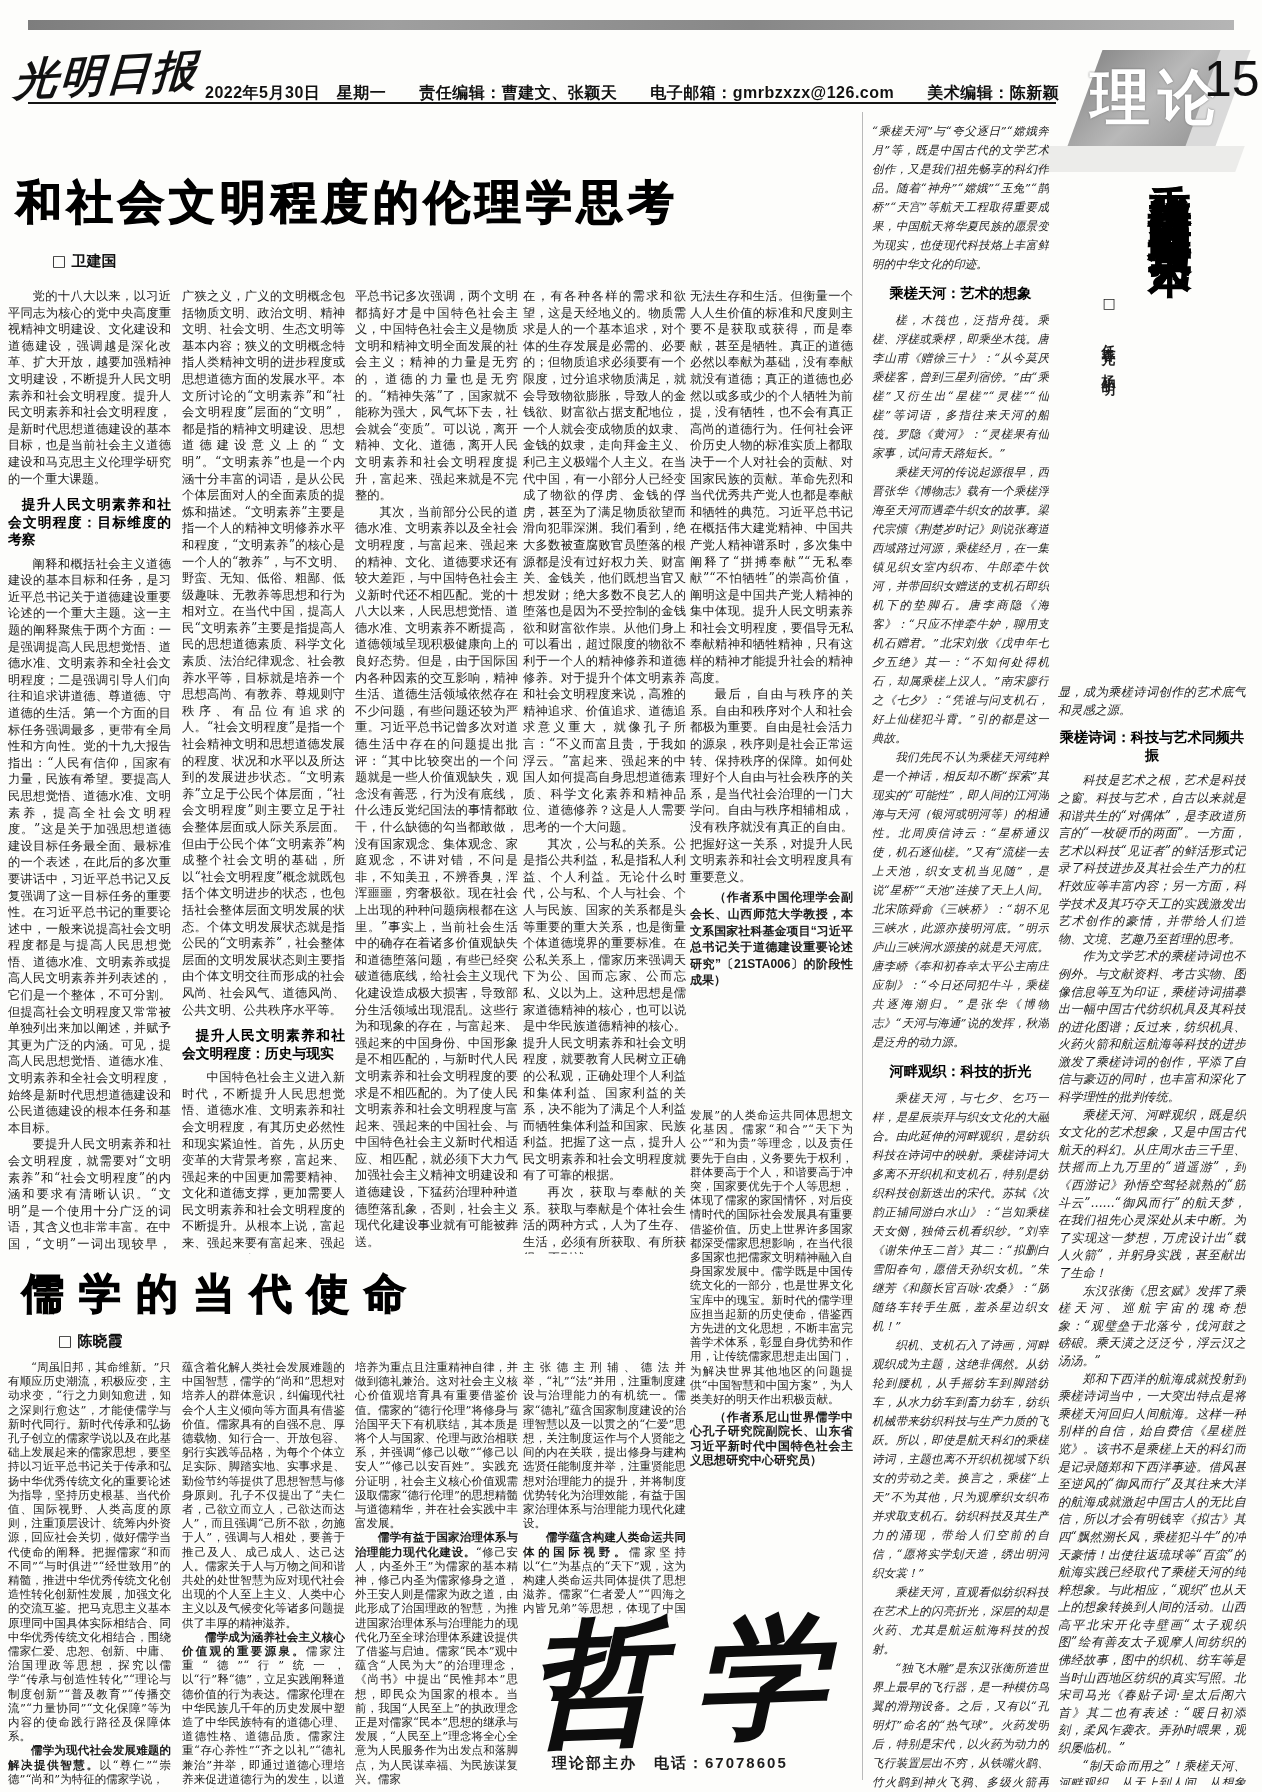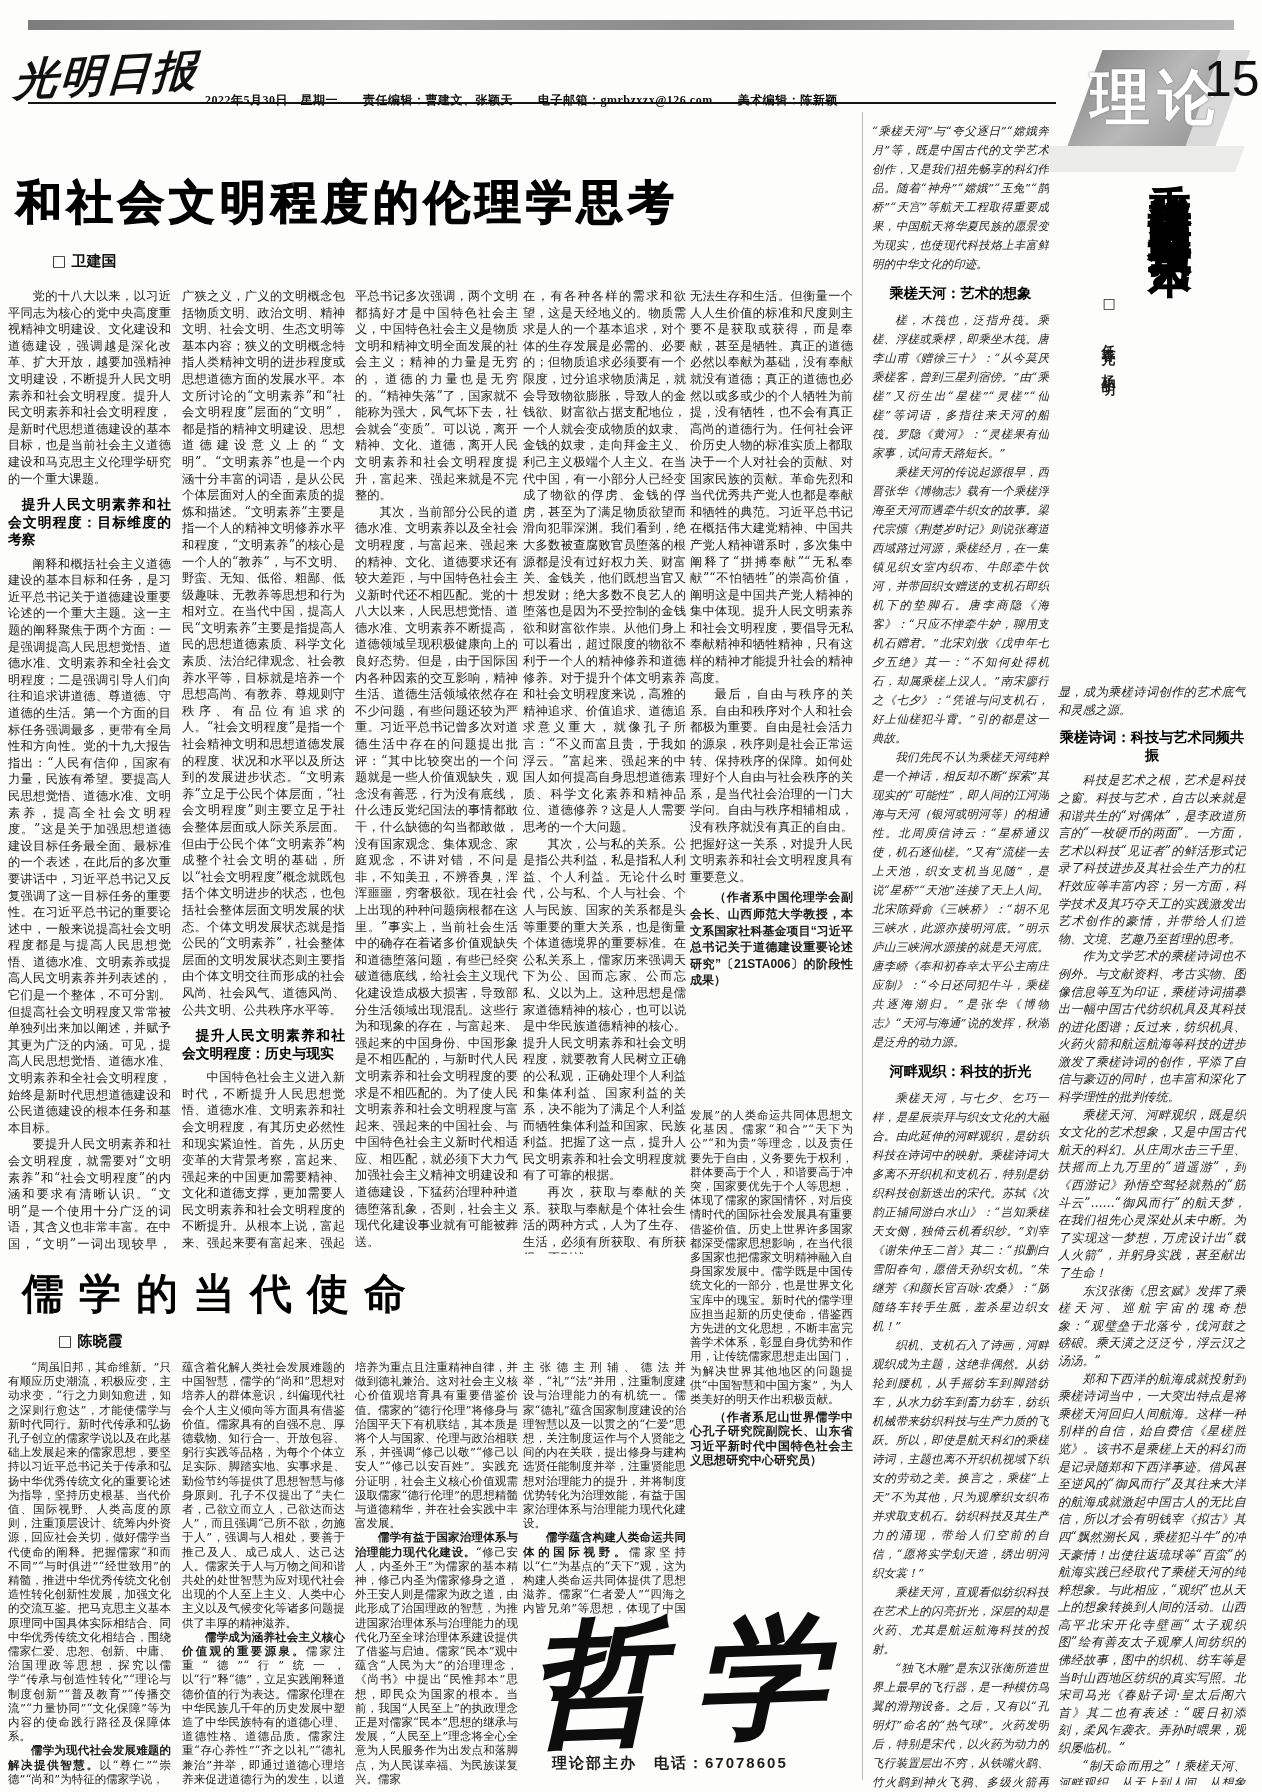--- a/index.html
+++ b/index.html
@@ -4,22 +4,22 @@
 <style>
   html,body{margin:0;padding:0;background:#e9e9e6;}
   .page{position:relative;width:1262px;height:1792px;background:#fdfdfb;margin:0 auto;
         font-family:"DejaVu Serif","Liberation Serif",serif;color:#1c1c1c;overflow:hidden;}
   .abs{position:absolute;}
   
   .topbar{left:28px;top:20px;width:1206px;height:10px;
           background:linear-gradient(to right,#7d7d7d,#9f9f9f 30%,#878787 60%,#b5b5b5);}
   .logo{left:14px;top:46px;font-size:44px;font-weight:900;font-style:italic;
         transform:rotate(-3deg) skewX(-6deg);letter-spacing:2px;color:#111;}
-  .mast-meta{left:205px;top:92px;font-size:12px;font-weight:700;
-             font-family:Liberation Serif, serif;color:#111;letter-spacing:.5px;}
+  .mast-meta{left:205px;top:83px;font-size:16px;font-weight:700;
+             font-family:Liberation Sans, sans-serif;color:#111;letter-spacing:.5px;}
   .mast-rule{left:28px;top:102px;width:1028px;height:2px;background:#141414;}
   .rib-light{left:1163px;top:50px;width:70px;height:96px;background:#dadada;transform:skewX(-20deg);}
   .rib-main{left:1085px;top:50px;width:118px;height:96px;transform:skewX(-20deg);
             background:linear-gradient(120deg,#8c8c8c 0%,#b9b9b9 55%,#9c9c9c 100%);}
   .rib-tail{left:1040px;top:146px;width:200px;height:26px;background:#ececea;transform:skewX(-20deg);}
   .section-label{left:1090px;top:58px;font-size:60px;font-weight:900;color:#fff;
                  letter-spacing:8px;text-shadow:0 0 2px #666;}
   .pageno{left:1204px;top:50px;font-size:50px;color:#101010;
           font-family:"Liberation Sans","DejaVu Sans",sans-serif;}
   
@@ -39,21 +39,21 @@
   .rcol{font-style:italic;overflow:hidden;text-align:justify;text-justify:inter-character;}
   .rcolA{left:872px;top:122px;width:177px;height:1671px;font-size:11.6px;line-height:19px;}
   .rcolB{left:1058px;top:684px;width:188px;height:1101px;font-size:12.2px;line-height:17.6px;}
   .rsubhead{font-style:normal;font-family:"Liberation Sans","DejaVu Sans",sans-serif;
             font-weight:800;font-size:14.2px;text-align:center;text-indent:0;margin:10px 0 8px;color:#000;}
   .vtitle{left:1142px;top:150px;height:540px;writing-mode:vertical-rl;font-size:43px;
           font-weight:900;letter-spacing:7px;color:#000;-webkit-text-stroke:.8px #000;}
   .vbyline{left:1100px;top:295px;height:230px;writing-mode:vertical-rl;font-size:14px;
            font-weight:700;letter-spacing:4px;}
   
-  .b-title{left:22px;top:1266px;font-size:42px;font-weight:400;letter-spacing:15px;color:#000;
+  .b-title{left:22px;top:1266px;font-size:42px;font-weight:700;letter-spacing:15px;color:#000;
            -webkit-text-stroke:1.2px #000;white-space:nowrap;}
   .b-byline{left:58px;top:1332px;}
   .bcol{top:1360px;width:163px;height:428px;overflow:hidden;font-size:11.5px;line-height:14.2px;
         text-align:justify;text-justify:inter-character;}
   .bcol .subhead-inline{font-weight:800;font-family:"Liberation Sans","DejaVu Sans",sans-serif;}
   
   .calligraphy{left:528px;top:1592px;font-size:132px;font-weight:900;font-style:italic;
                letter-spacing:34px;color:#0d0d0d;transform:rotate(-2deg);white-space:nowrap;}
   .footer-line{left:552px;top:1754px;font-size:15px;font-weight:700;
                font-family:"Liberation Sans","DejaVu Sans",sans-serif;letter-spacing:2px;}

